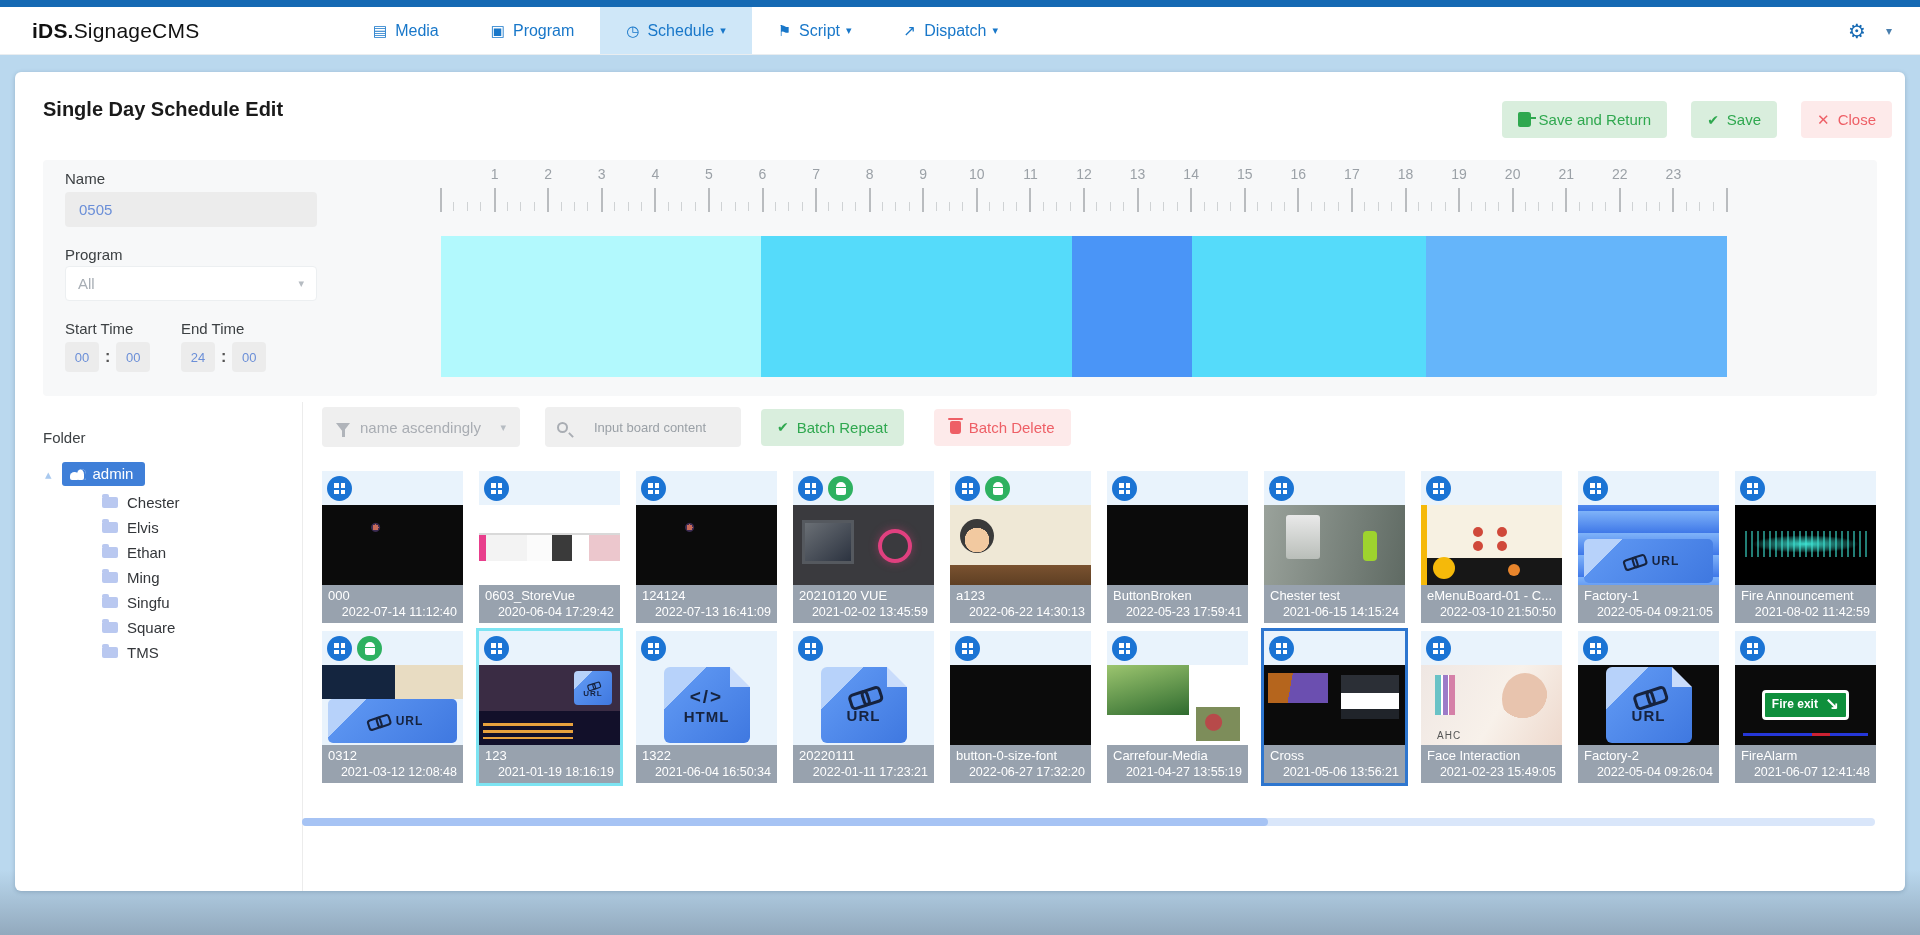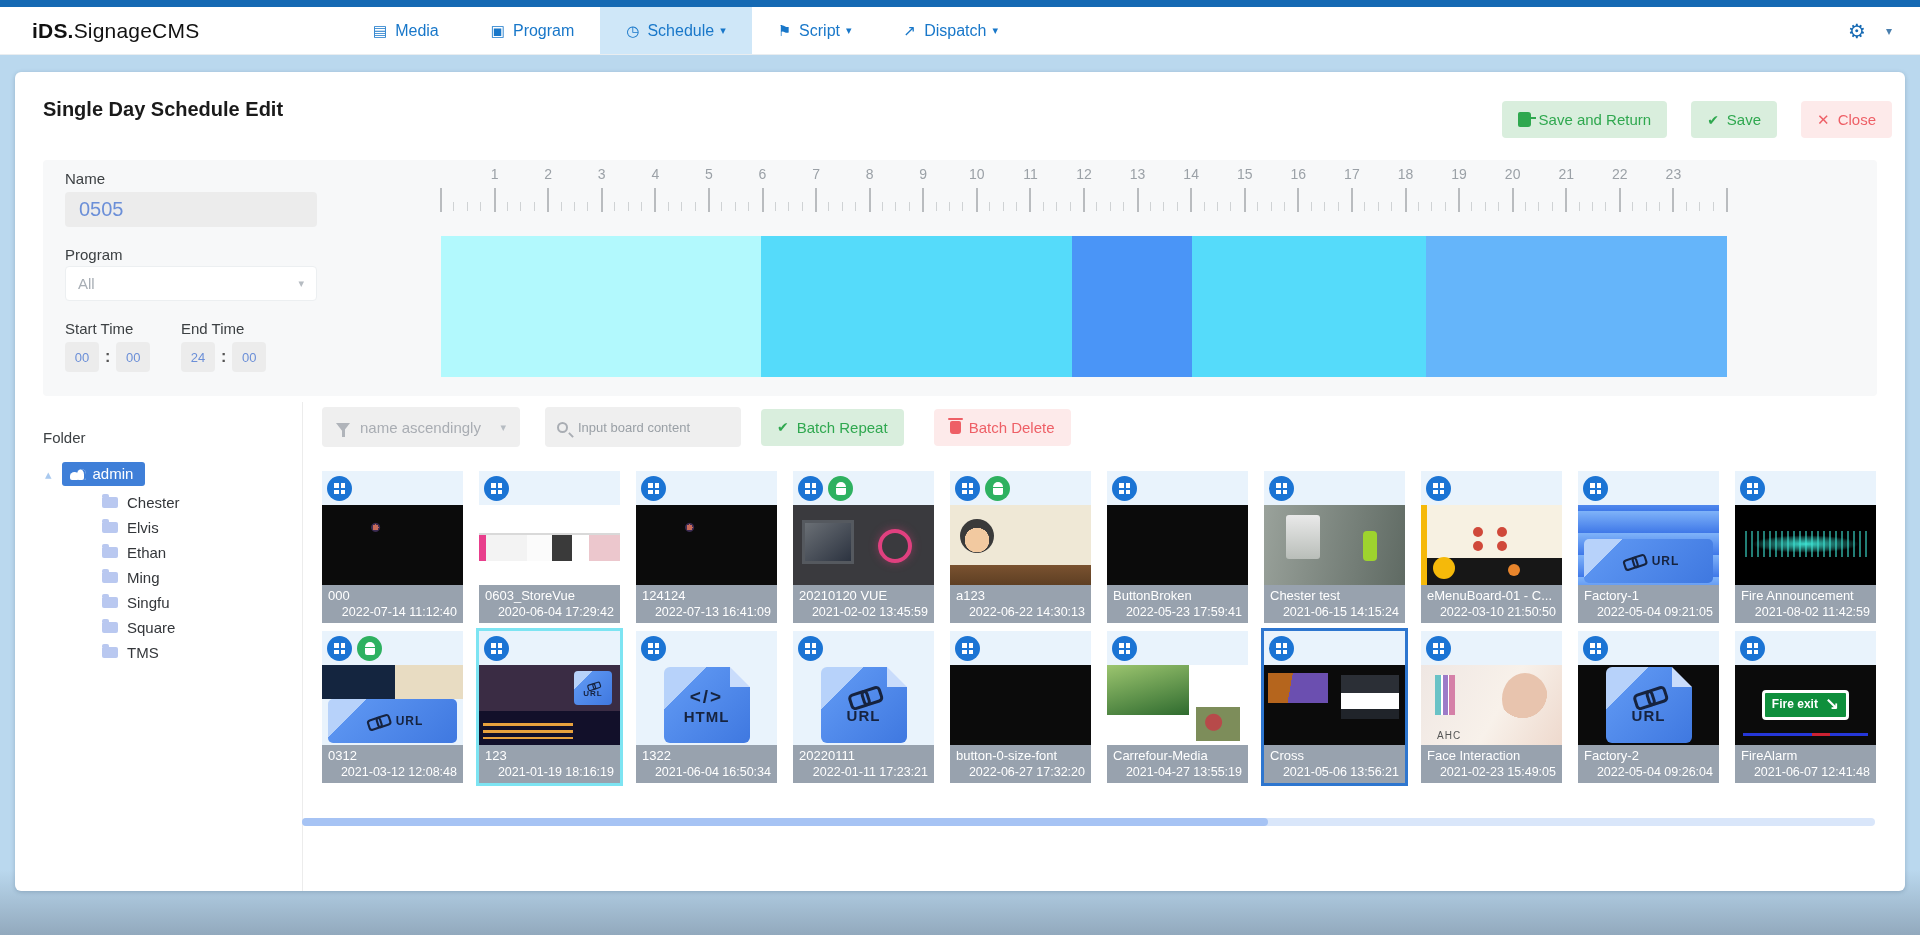--- a/index.html
+++ b/index.html
@@ -33,21 +33,21 @@
   .btn-red{background:#fdeaea;color:#ee5f66;}
   .doorico{position:relative;width:13px;height:15px;background:#2fa84f;border-radius:2px 3px 3px 2px;}
   .doorico::after{content:"";position:absolute;right:-5px;top:5px;width:6px;height:2px;background:#2fa84f;}
   .checkico{font-size:14px;}
   .xico{font-size:15px;font-weight:bold;}
 
   
   .panel{position:absolute;left:28px;top:88px;width:1834px;height:236px;background:#f7f8f9;border-radius:4px;}
   .fld{position:absolute;left:22px;}
   .flabel-l{font-size:15px;color:#3c4043;}
-  .inp{background:#ececec;border:none;border-radius:4px;color:#6b8fd8;font-size:20px;
+  .inp{background:#ececec;border:none;border-radius:4px;color:#6b8fd8;font-size:15px;
     font-family:inherit;padding:0 14px;outline:none;}
   .name-inp{position:absolute;left:22px;top:32px;width:252px;height:35px;}
   .lab-name{top:10px;}
   .lab-prog{top:86px;}
   .prog-sel{position:absolute;left:22px;top:106px;width:252px;height:35px;background:#fff;border:1px solid #eceff1;
     border-radius:4px;display:flex;align-items:center;justify-content:space-between;padding:0 12px;cursor:pointer;}
   .prog-val{color:#a7adb4;font-size:15px;}
   .sel-caret{color:#b6bcc2;font-size:11px;}
   .lab-start{top:160px;}
   .lab-end{left:138px;top:160px;}
@@ -86,21 +86,21 @@
 
   
   .toolbar{position:absolute;left:307px;top:335px;display:flex;align-items:center;}
   .sort-sel{width:198px;height:40px;background:#efefef;border-radius:4px;display:flex;align-items:center;
     gap:10px;padding:0 14px;cursor:pointer;margin-right:25px;}
   .funnel{width:0;height:0;border-left:7px solid transparent;border-right:7px solid transparent;
     border-top:9px solid #b0b4ba;position:relative;}
   .funnel::after{content:"";position:absolute;left:-1.5px;top:-4px;width:3px;height:9px;background:#b0b4ba;}
   .sort-val{color:#a9adb3;font-size:15px;flex:1;}
   .search-box{width:196px;height:40px;background:#efefef;border-radius:4px;display:flex;align-items:center;
-    gap:8px;padding:0 12px;margin-right:20px;}
+    gap:24px;padding:0 12px;margin-right:20px;}
   .mag{width:11px;height:11px;border:2px solid #a9adb3;border-radius:50%;position:relative;flex:none;}
   .mag::after{content:"";position:absolute;left:9px;top:10px;width:6px;height:2px;background:#a9adb3;transform:rotate(45deg);}
   .search-inp{border:none;background:transparent;outline:none;font-family:inherit;font-size:13px;color:#444;width:140px;}
   .search-inp::placeholder{color:#9aa0a6;}
   .btn-repeat{margin-right:30px;}
   .trashico{position:relative;width:11px;height:13px;background:#ee5f66;border-radius:2px 2px 3px 3px;}
   .trashico::before{content:"";position:absolute;left:-2px;top:-3px;width:15px;height:2px;background:#ee5f66;border-radius:1px;}
 
   
   .board-grid{position:absolute;left:307px;top:399px;width:1558px;display:flex;flex-wrap:wrap;gap:8px 16px;}

